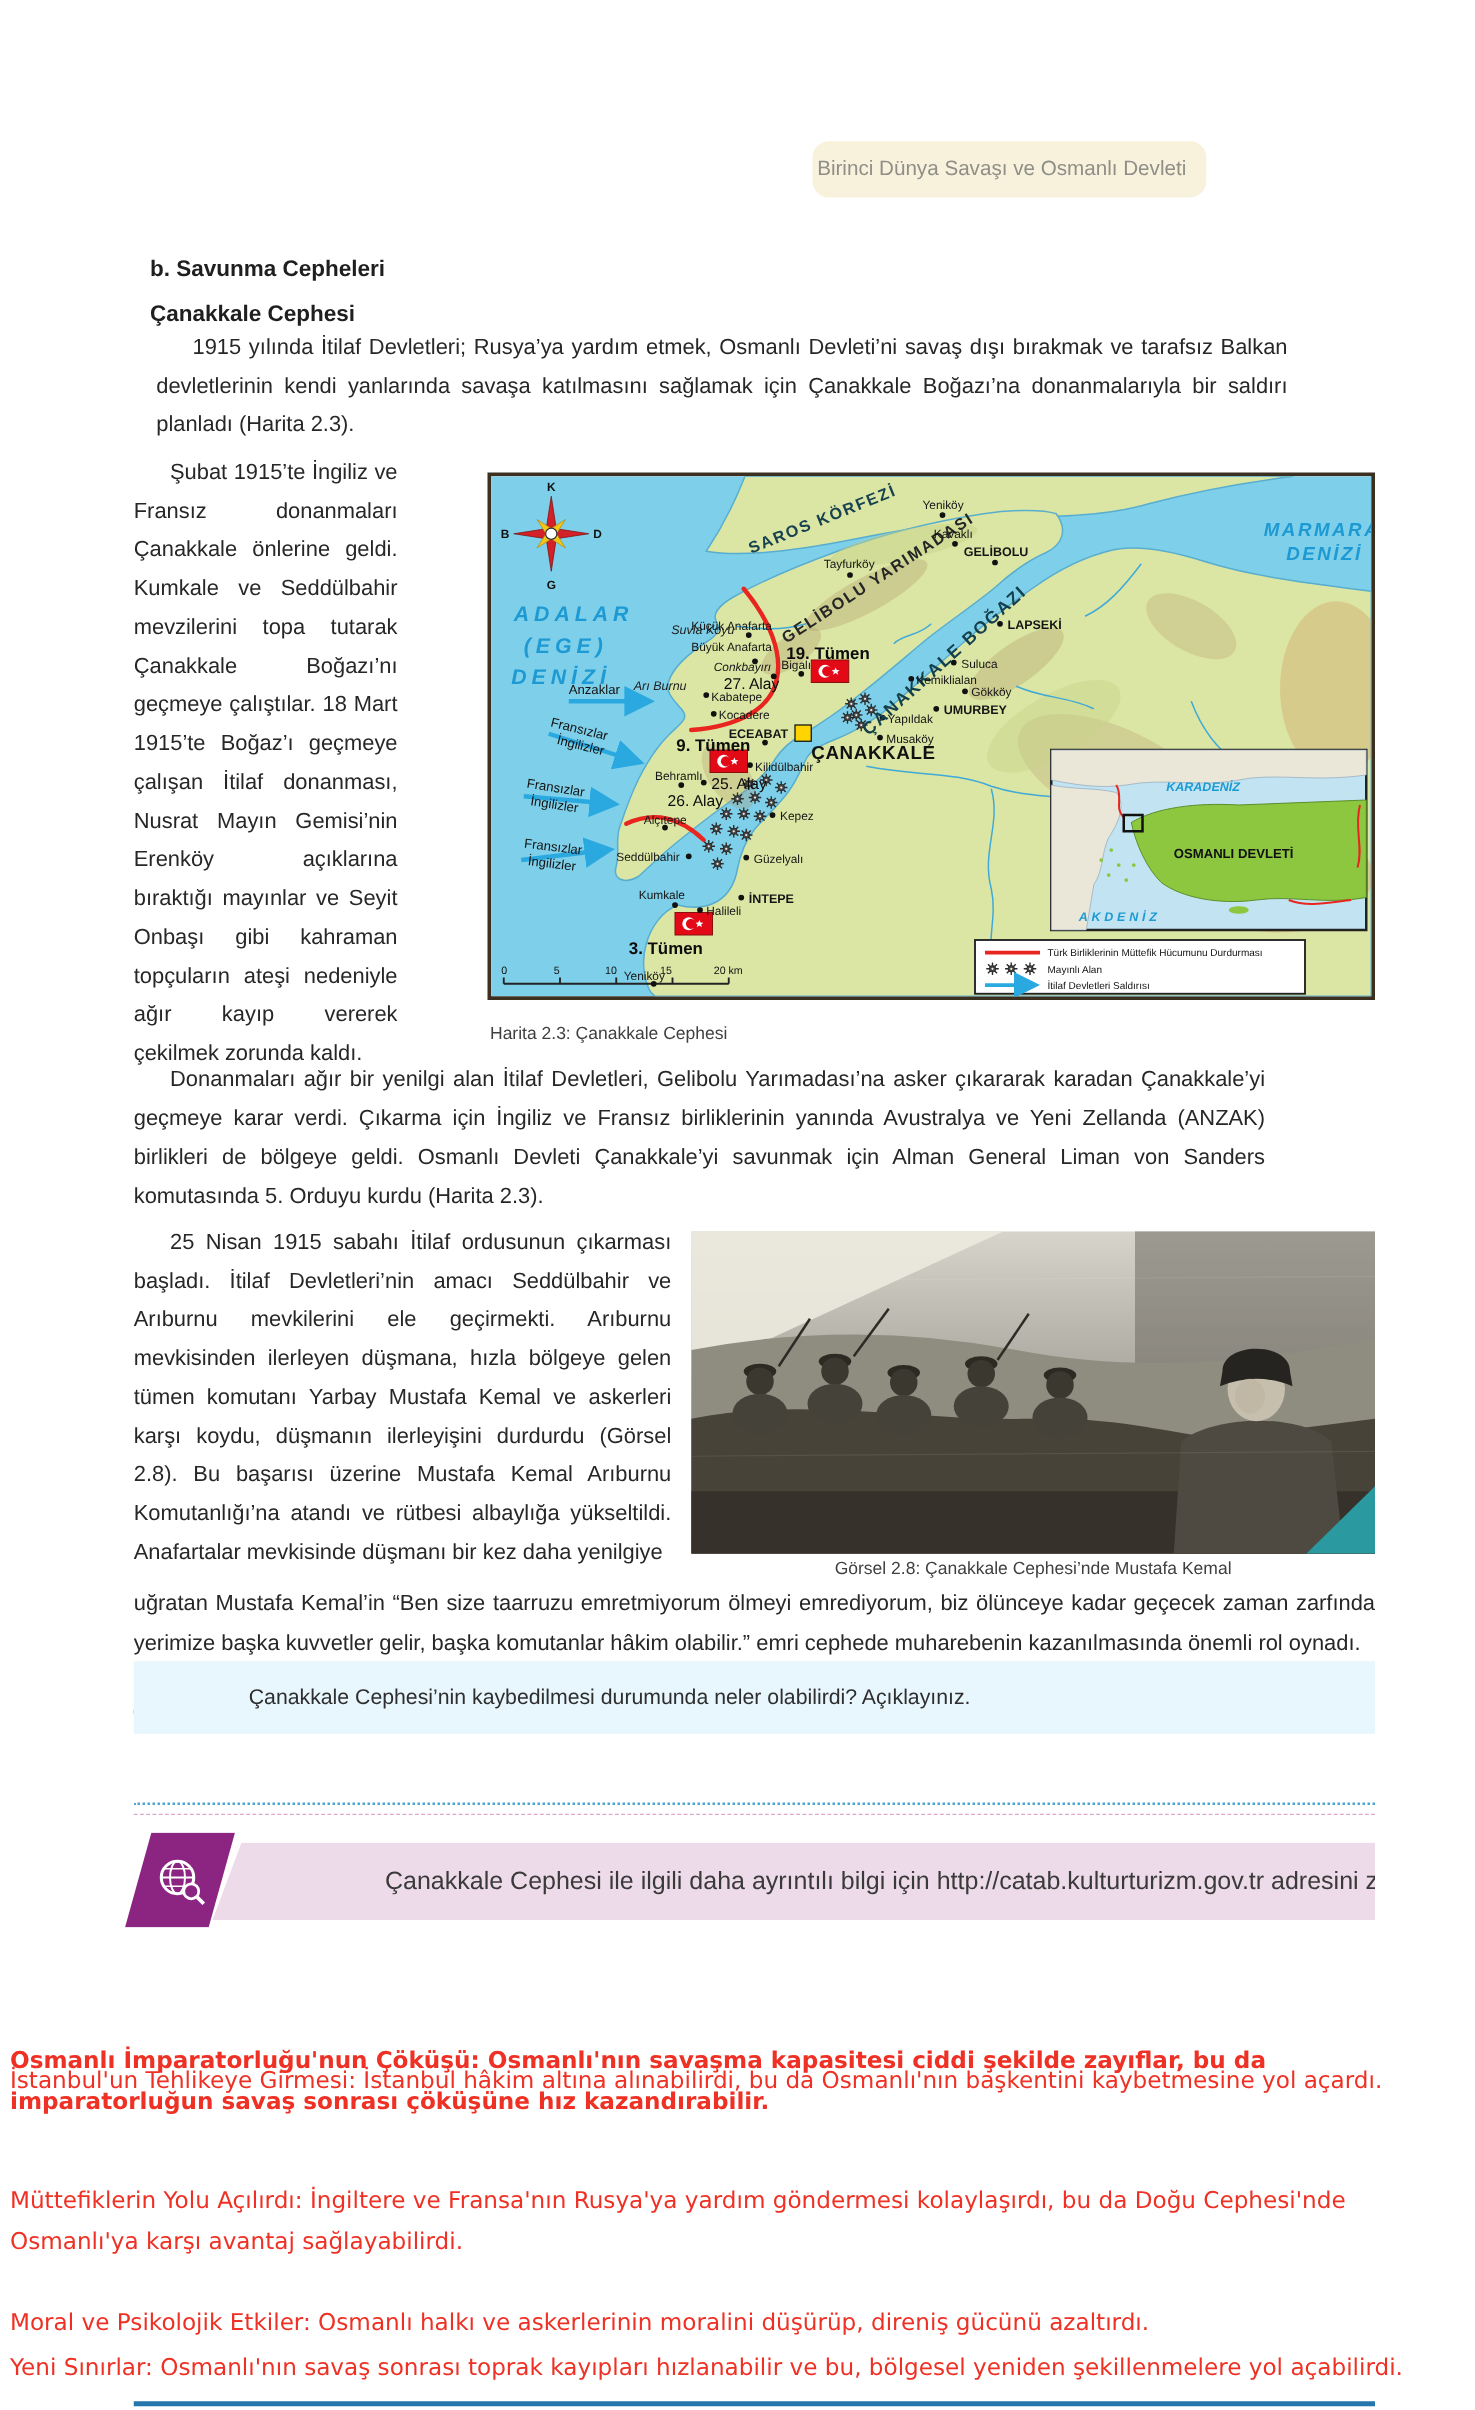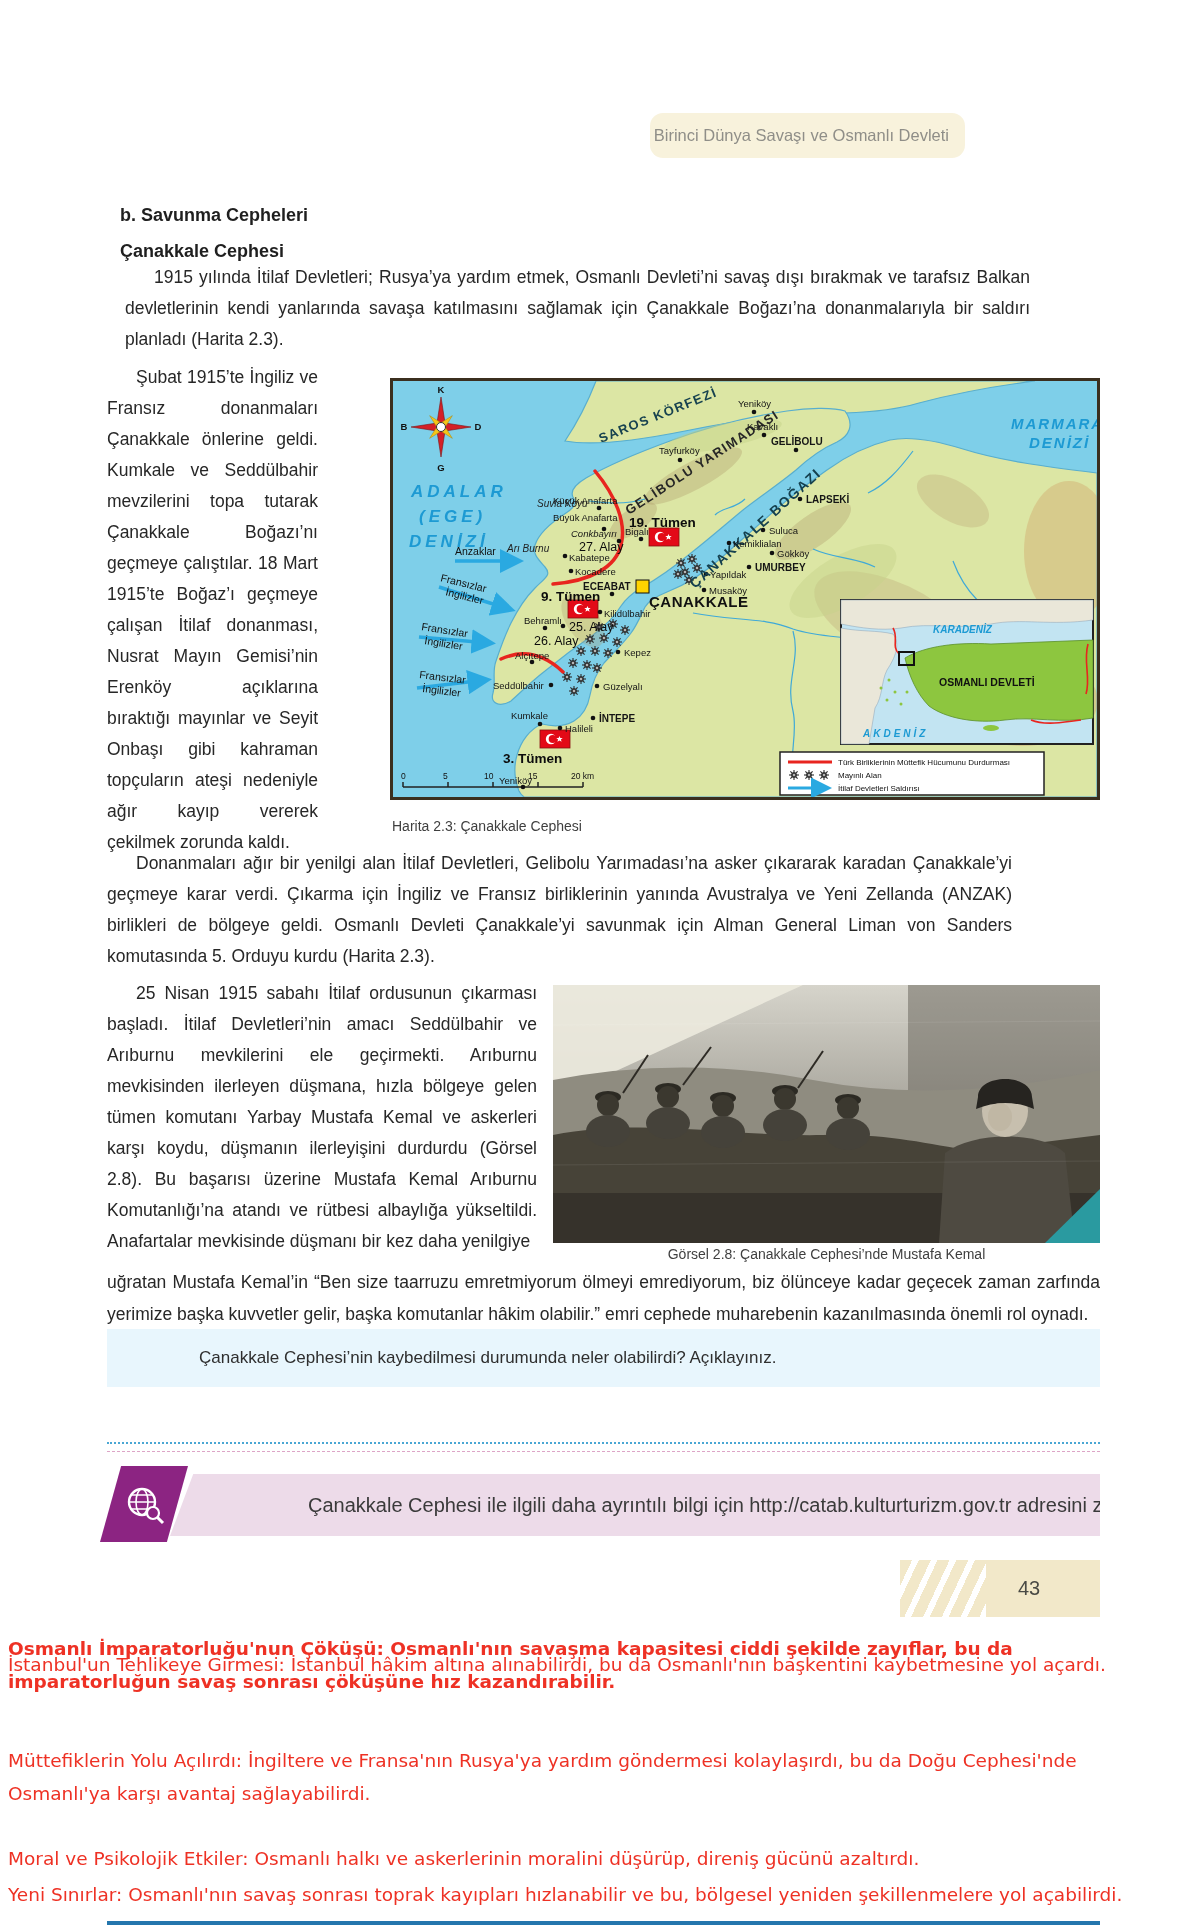--- a/index.html
+++ b/index.html
@@ -406,24 +406,20 @@
       <circle cx="30" cy="30" r="6" fill="#8c2482" stroke="#fff" stroke-width="2.2"></circle>
       <line x1="34.5" y1="34.5" x2="40" y2="40" stroke="#fff" stroke-width="3"></line>
     </svg>
   </div>
   <div class="abs link-pink">
     <div class="link-pink-inner">
       <span>Çanakkale Cephesi ile ilgili daha ayrıntılı bilgi için </span><span>http://catab.kulturturizm.gov.tr</span><span> adresini ziyaret edebilirsiniz.</span>
     </div>
   </div>
 
-  <div class="abs pagebox">
-    <div class="stripes"></div>
-    <div class="num">43</div>
-  </div>
 
   <div class="abs redtxt" style="top:1632px;font-weight:bold;">Osmanlı İmparatorluğu'nun Çöküşü: Osmanlı'nın savaşma kapasitesi ciddi şekilde zayıflar, bu da imparatorluğun savaş sonrası çöküşüne hız kazandırabilir.</div>
   <div class="abs redtxt" style="top:1648px;">İstanbul'un Tehlikeye Girmesi: İstanbul hâkim altına alınabilirdi, bu da Osmanlı'nın başkentini kaybetmesine yol açardı.</div>
   <div class="abs redtxt" style="top:1744px;">Müttefiklerin Yolu Açılırdı: İngiltere ve Fransa'nın Rusya'ya yardım göndermesi kolaylaşırdı, bu da Doğu Cephesi'nde Osmanlı'ya karşı avantaj sağlayabilirdi.</div>
   <div class="abs redtxt" style="top:1842px;">Moral ve Psikolojik Etkiler: Osmanlı halkı ve askerlerinin moralini düşürüp, direniş gücünü azaltırdı.</div>
   <div class="abs redtxt" style="top:1878px;">Yeni Sınırlar: Osmanlı'nın savaş sonrası toprak kayıpları hızlanabilir ve bu, bölgesel yeniden şekillenmelere yol açabilirdi.</div>
 
   <div class="abs bottom-rule"></div>
 
 </div>

